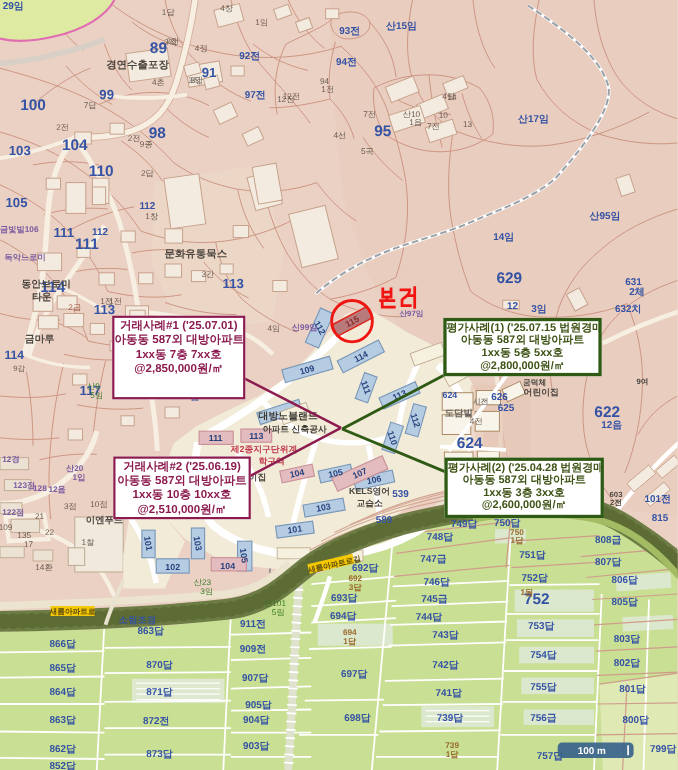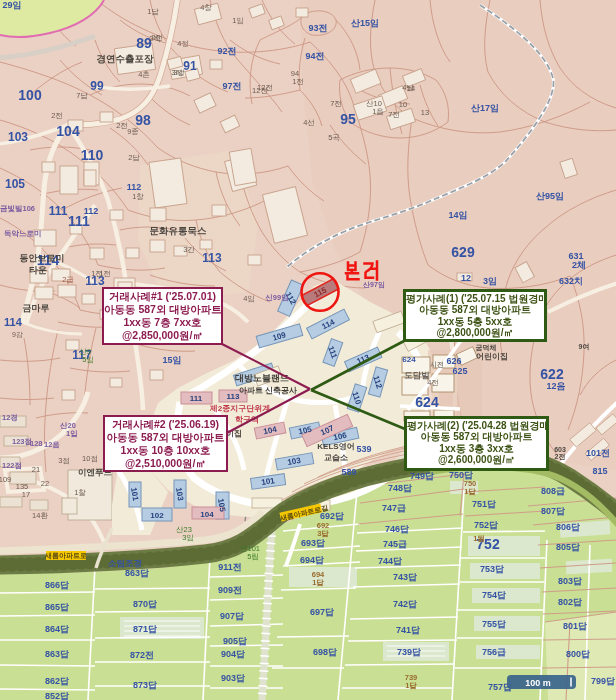--- a/index.html
+++ b/index.html
@@ -672,20 +672,20 @@
   <path d="M405,429 L311,390" stroke="#2e5a14" stroke-width="2.6" fill="none"></path>
 
   <g>
     <rect x="507" y="675" width="69" height="14" rx="4" fill="#3a648c" opacity="0.93"></rect>
     <text x="538" y="685.5" font-family="Liberation Sans" font-size="9" font-weight="bold" fill="#ffffff" text-anchor="middle">100 m</text>
     <path d="M571,677.5 V686.5" stroke="#ffffff" stroke-width="1.5"></path>
   </g>
   </g>
 </svg>
 
-<div class="box maroon" style="left:102px;top:287px;width:121px;height:58px;">거래사례#1 ('25.07.01)<br>아동동 587외 대방아파트<br>1xx동 7층 7xx호<br>@2,850,000원/㎡</div>
+<div class="box maroon" style="left:102px;top:287px;width:121px;height:76px;">거래사례#1 ('25.07.01)<br>아동동 587외 대방아파트<br>1xx동 7층 7xx호<br>@2,850,000원/㎡</div>
 
 <div class="box green" style="left:403px;top:289px;width:144px;height:53px;">평가사례(1) ('25.07.15 법원경매)<br>아동동 587외 대방아파트<br>1xx동 5층 5xx호<br>@2,800,000원/㎡</div>
 
 <div class="box maroon" style="left:103px;top:415px;width:125px;height:57px;">거래사례#2 ('25.06.19)<br>아동동 587외 대방아파트<br>1xx동 10층 10xx호<br>@2,510,000원/㎡</div>
 
 <div class="box green" style="left:404px;top:416px;width:145px;height:55px;">평가사례(2) ('25.04.28 법원경매)<br>아동동 587외 대방아파트<br>1xx동 3층 3xx호<br>@2,600,000원/㎡</div>
 </div>
 
 </body></html>

